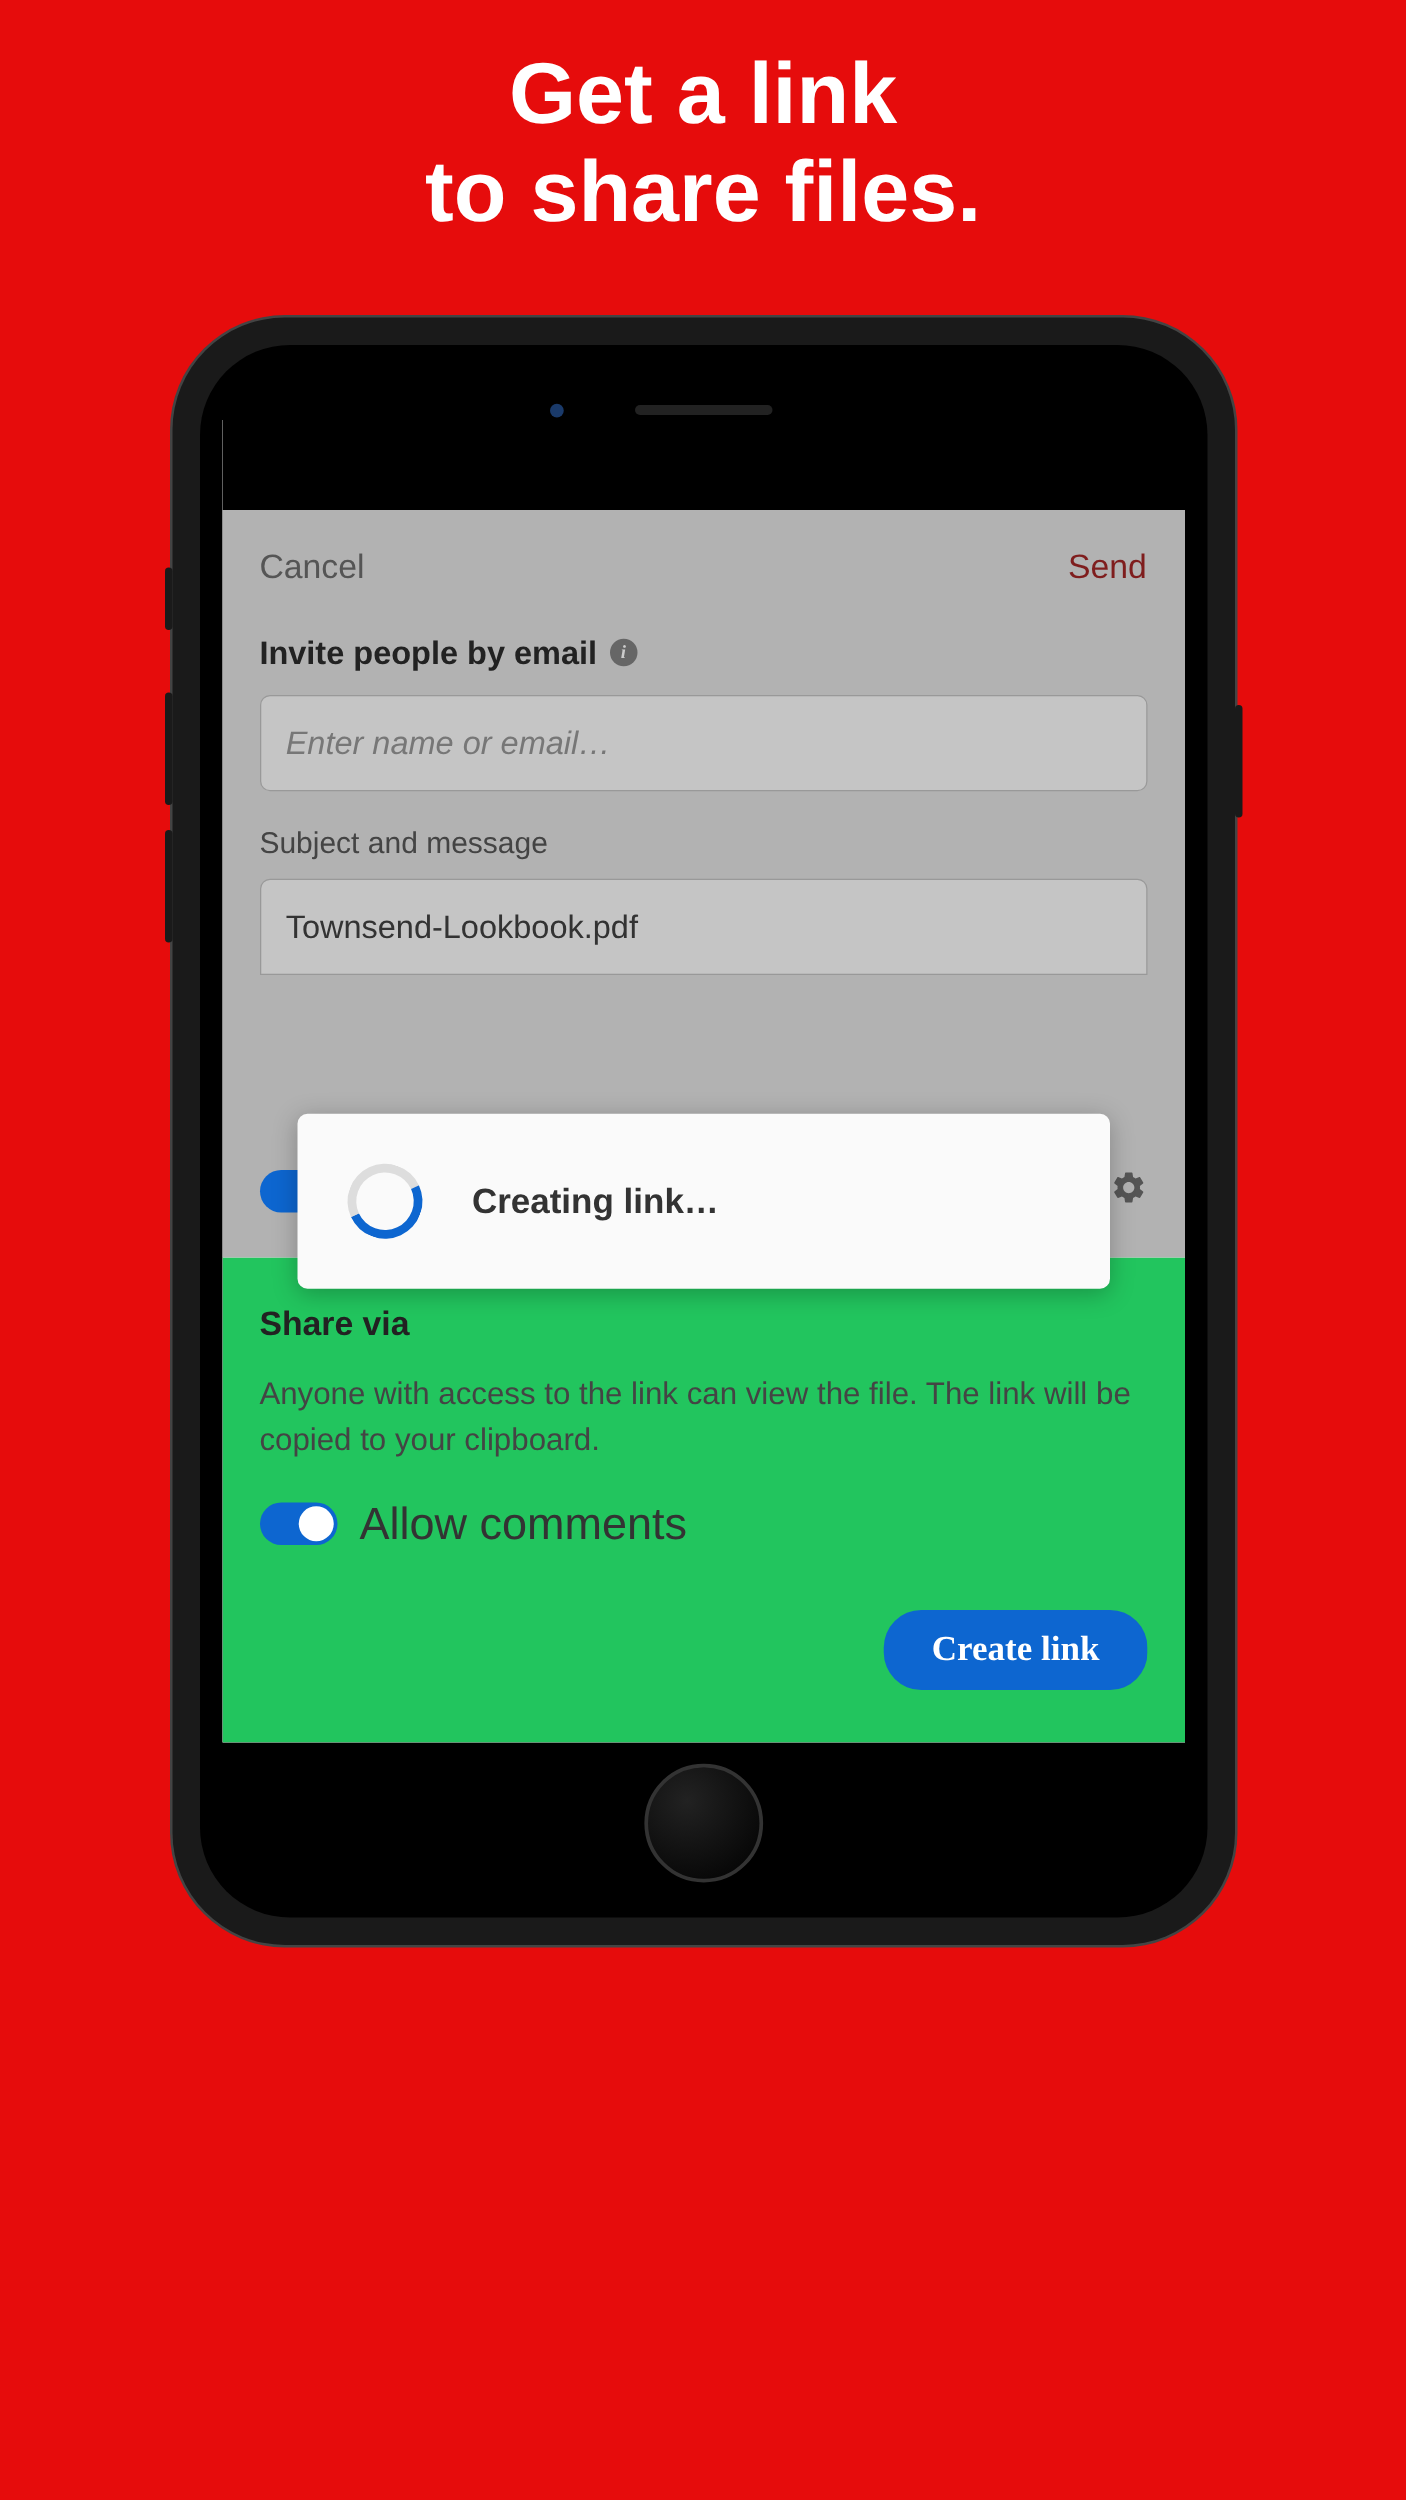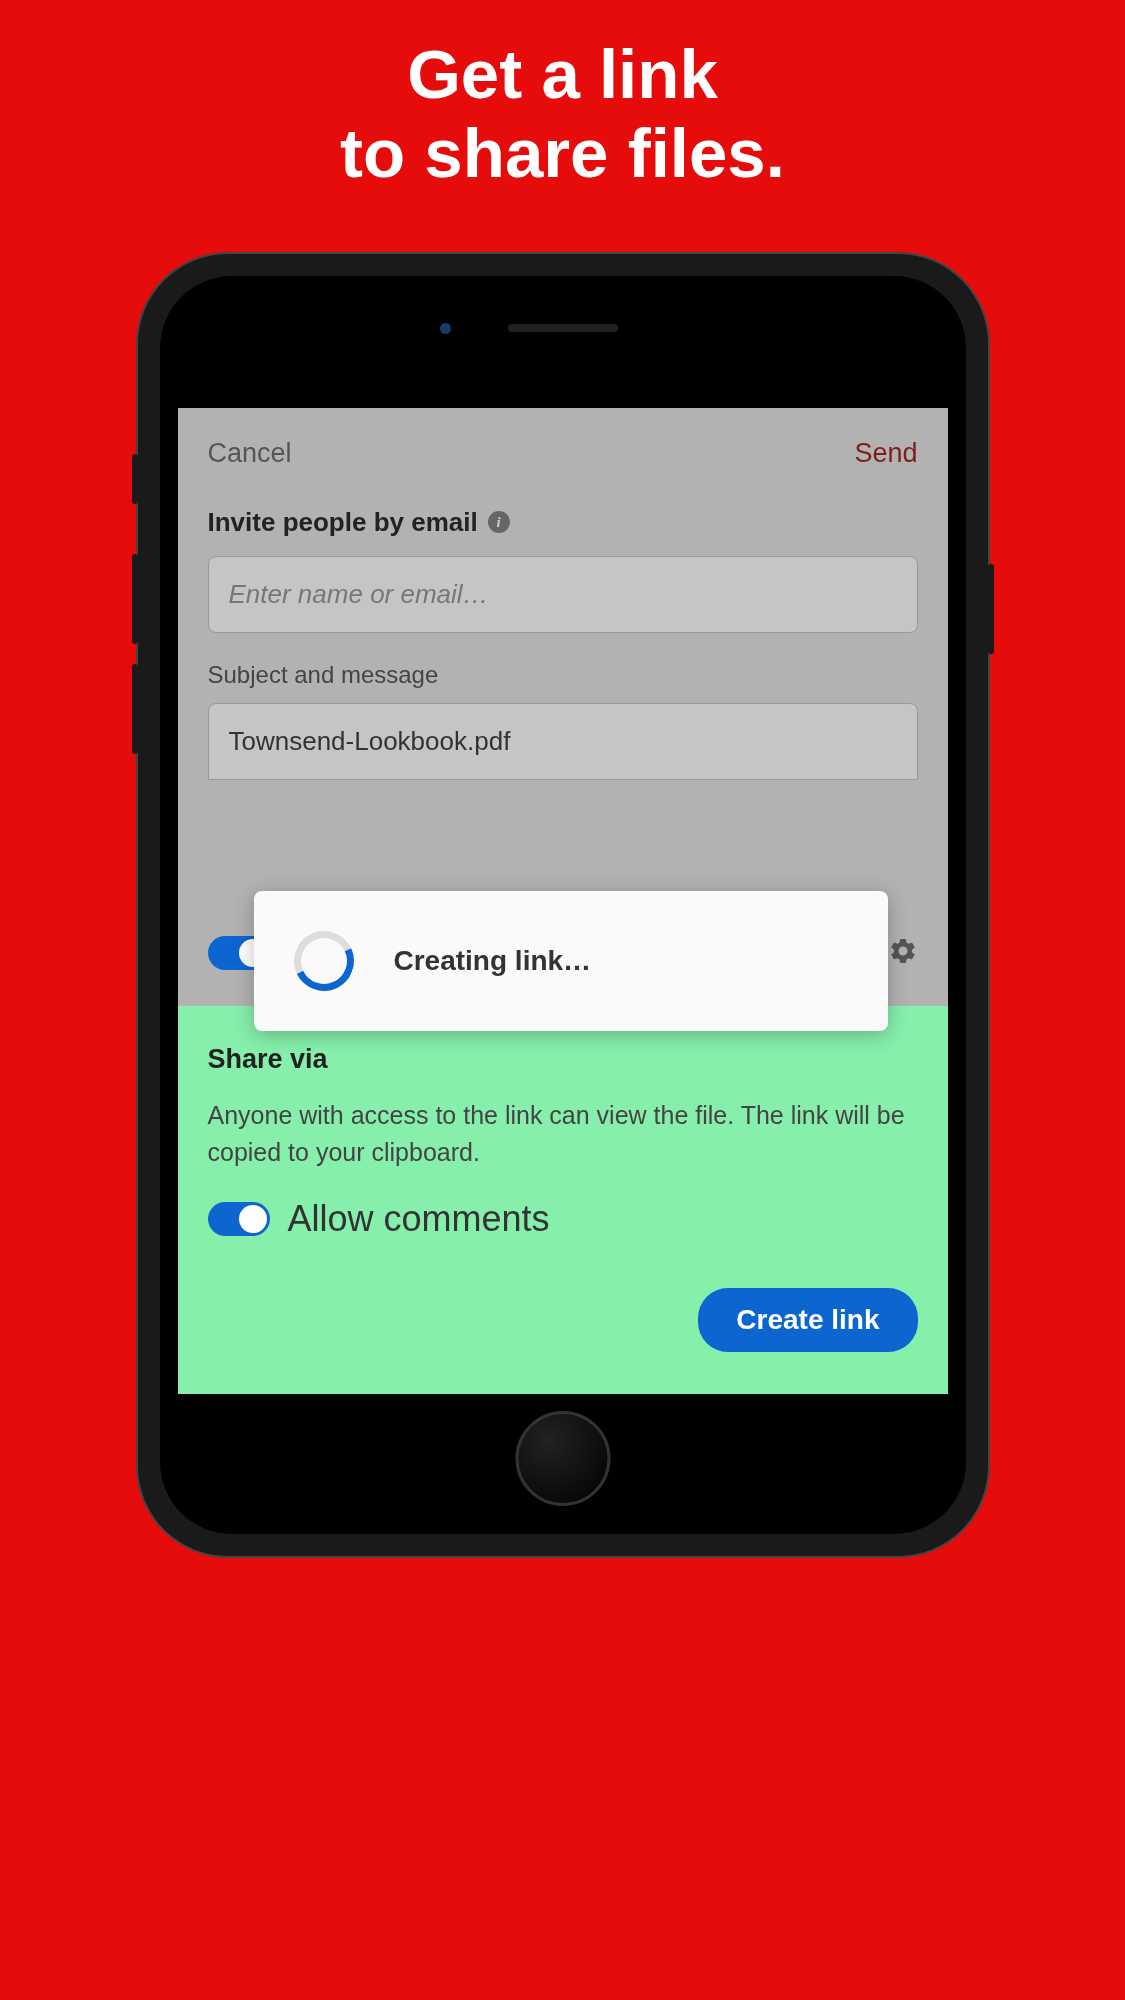--- a/index.html
+++ b/index.html
@@ -221,21 +221,21 @@
       align-items: center;
     }
     
     .gear-icon svg {
       width: 30px;
       height: 30px;
       fill: #555;
     }
     
     .white-section {
-      background: #86efac;
+      background: #22c55e;
       padding: 38px 30px 42px 30px;
     }
     
     .share-title {
       font-size: 27px;
       font-weight: 700;
       color: #222;
     }
     
     .share-desc {
@@ -248,40 +248,40 @@
     .create-btn {
       background: #0d66d0;
       color: #fff;
       font-size: 28px;
       font-weight: 600;
       padding: 16px 38px;
       border-radius: 30px;
       border: none;
       float: right;
       margin-top: 38px;
+      font-family: Liberation Serif, serif;
     }
     
     .create-btn-row {
       overflow: hidden;
       margin-top: 10px;
     }
     
     .loading-overlay {
       position: absolute;
       background: #fafafa;
       border-radius: 8px;
       box-shadow: 0 4px 20px rgba(0,0,0,0.25);
       padding: 40px 30px;
       display: flex;
       align-items: center;
       gap: 40px;
       left: 60px;
       right: 60px;
       top: 555px;
-      margin-left: 16px;
     }
     
     .spinner {
       width: 60px;
       height: 60px;
       border-radius: 50%;
       border: 7px solid #ddd;
       border-top-color: #0d66d0;
       border-left-color: #0d66d0;
       transform: rotate(200deg);

